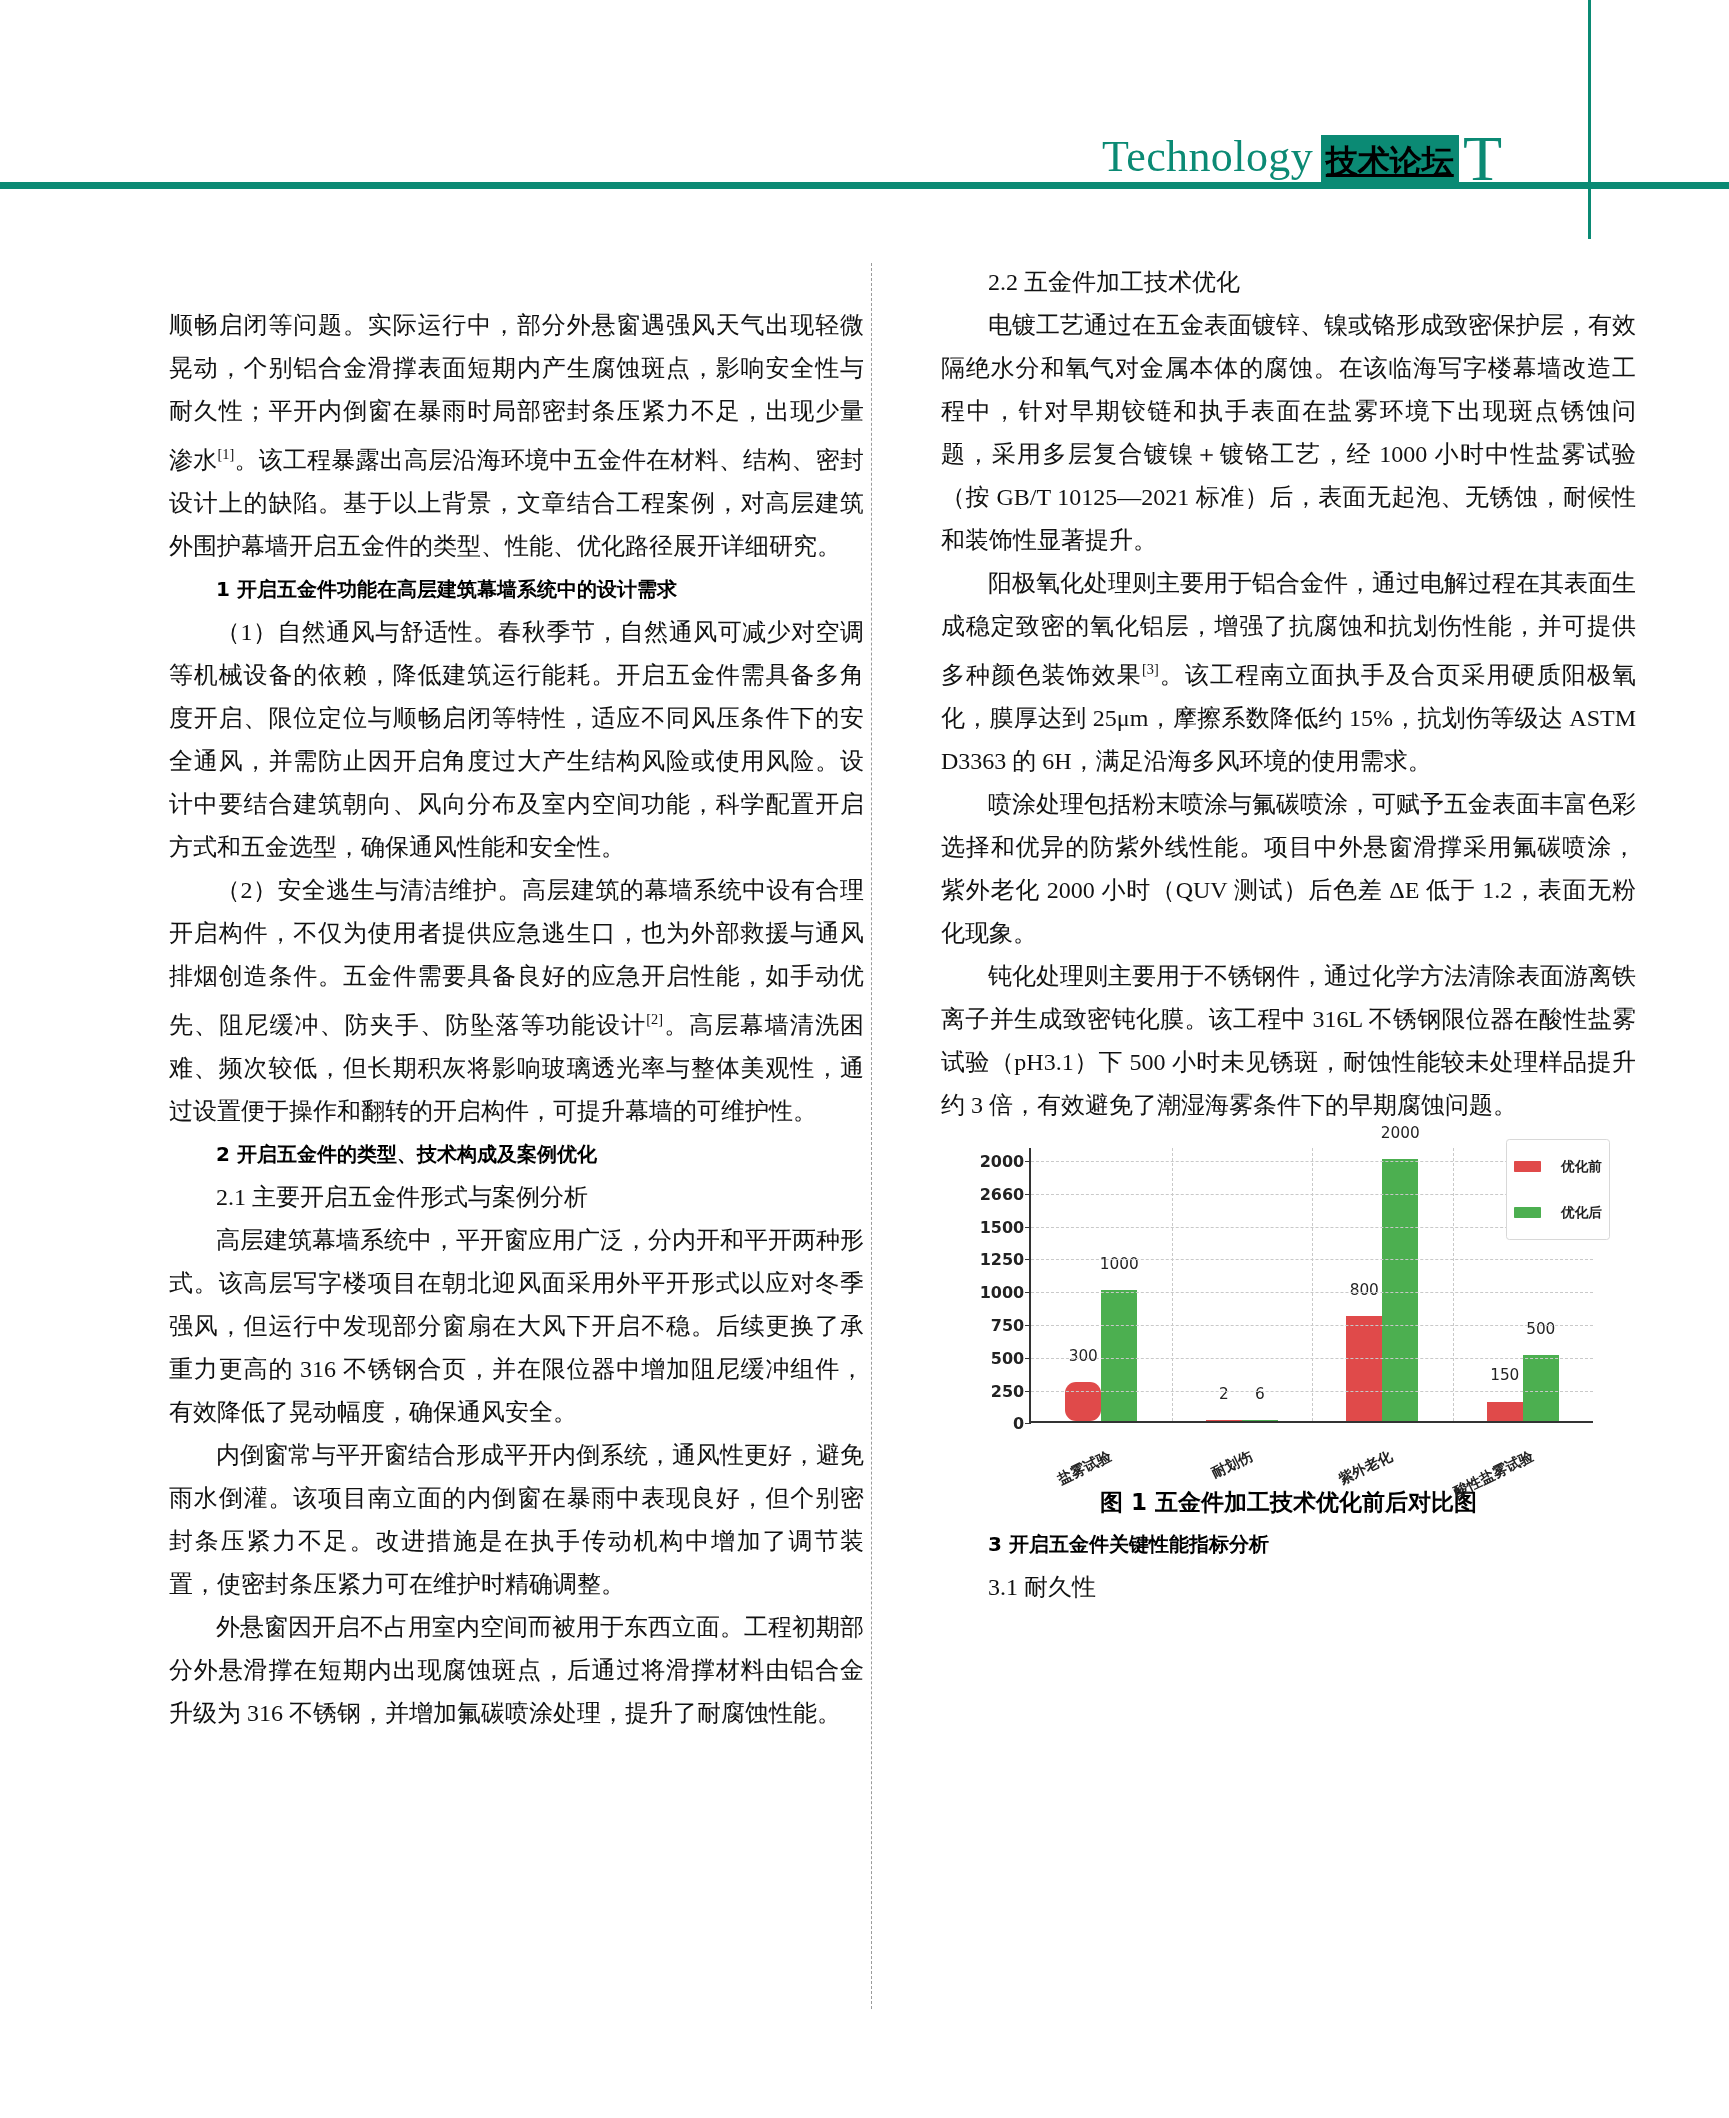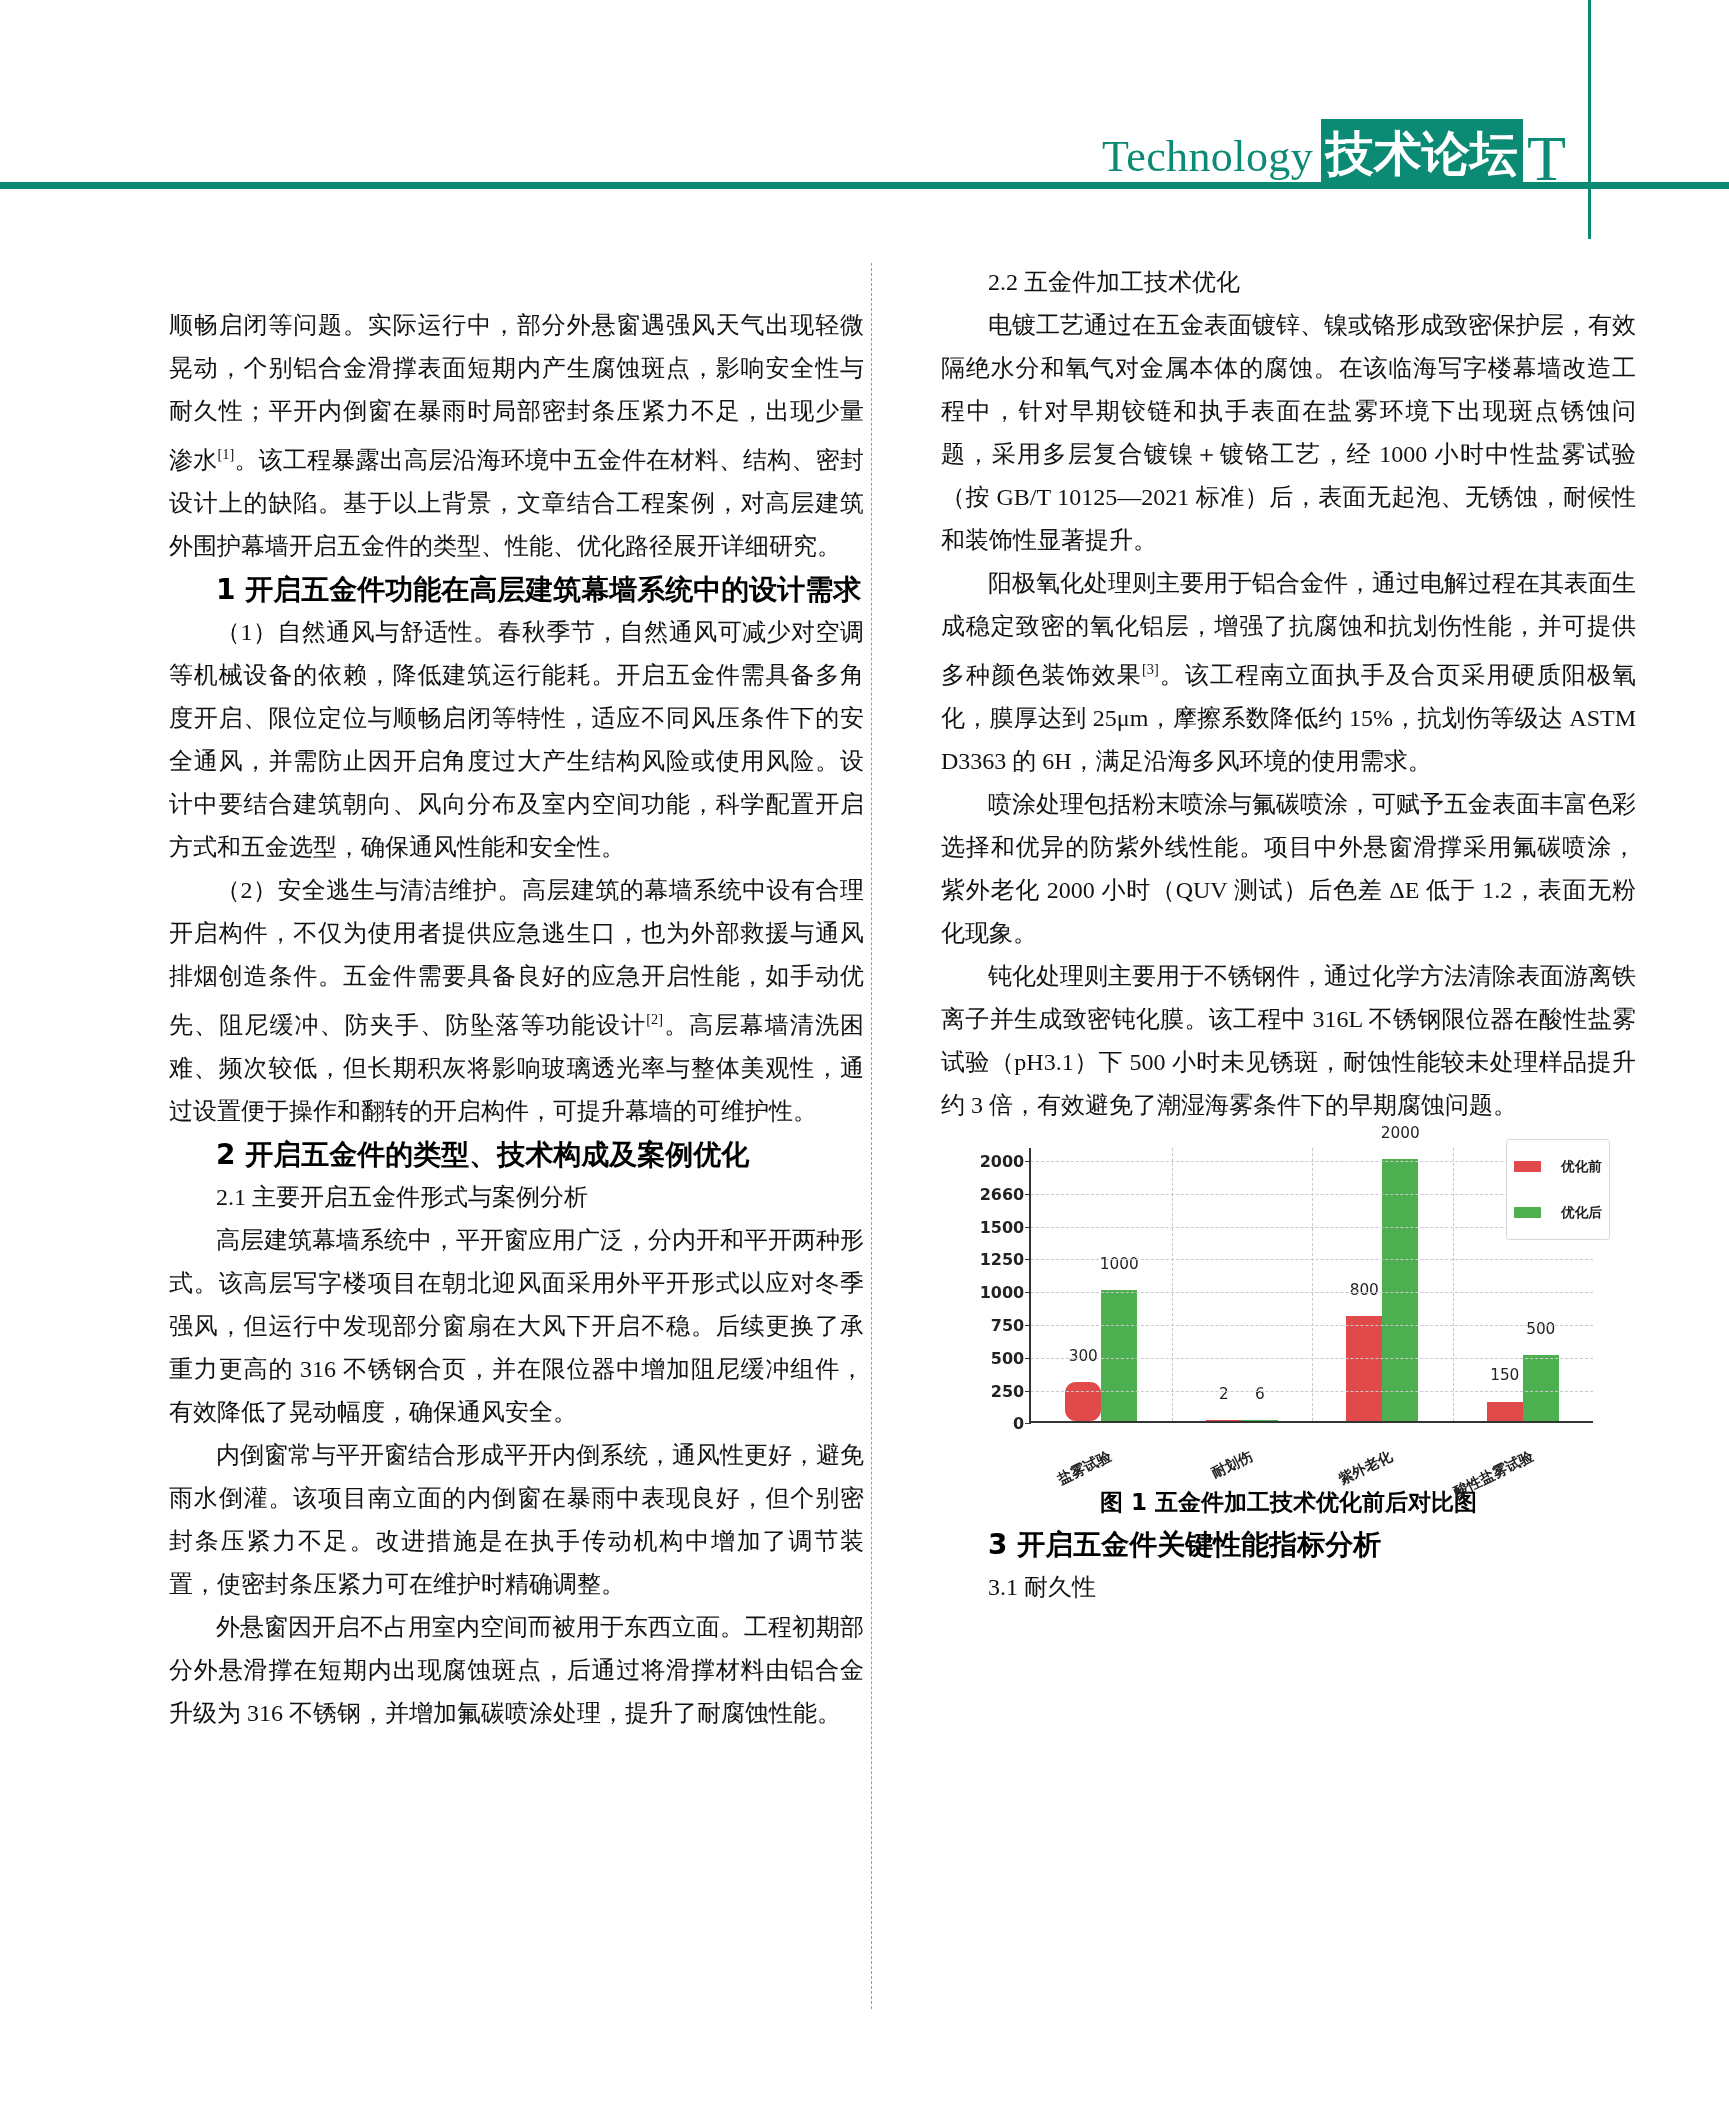--- a/index.html
+++ b/index.html
@@ -35,27 +35,28 @@
   .masthead .eng {
     color:#0b8a74;
     font-family:"Liberation Serif","DejaVu Serif",serif;
     font-size:44px; line-height:1;
     letter-spacing:0.4px;
     padding-bottom:6px;
     padding-right:7.6px;
     white-space:nowrap;
   }
   .masthead .cnbox {
-    background:#0b8a74; color:#ffffff;
-    font-family:"DejaVu Sans","Liberation Sans",sans-serif;
-    font-weight:bold;
-    font-size:48px; line-height:1;
+    background:#0b8a74; color:#000000;
+    font-family:"DejaVu Sans","Liberation Sans",sans-serif;
+    font-weight:bold;
+    font-size:32px; line-height:1;
     padding:9.3px 5.1px 8.5px 5.1px;
     letter-spacing:0px;
     white-space:nowrap;
+    text-decoration:underline;
   }
   .masthead .tmark {
     color:#0b8a74;
     font-family:"Liberation Serif","DejaVu Serif",serif;
     font-size:64px; line-height:0.82;
     font-weight:normal;
     padding-left:4.2px;
     white-space:nowrap;
   }
 
@@ -80,21 +81,21 @@
 
   p.para {
     margin:0;
     text-indent:47px;
   }
   p.cont { margin:0; text-indent:0; }
   h3.head {
     margin:0;
     font-family:"DejaVu Sans","Liberation Sans",sans-serif;
     font-weight:bold;
-    font-size:28px;
+    font-size:20px;
     line-height:43px;
     text-indent:47px;
     color:#000;
   }
   h4.subhead {
     margin:0;
     font-weight:normal;
     font-size:24px;
     line-height:43px;
     text-indent:47px;

